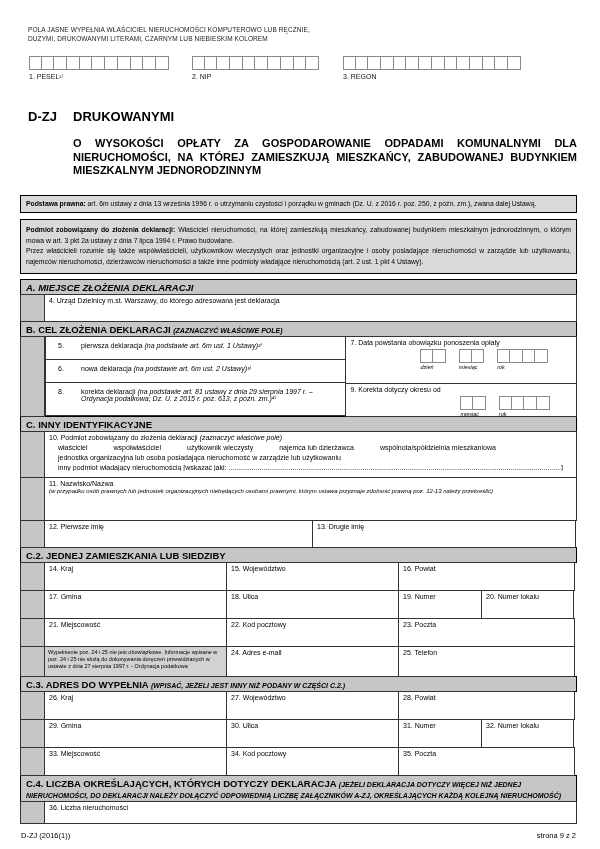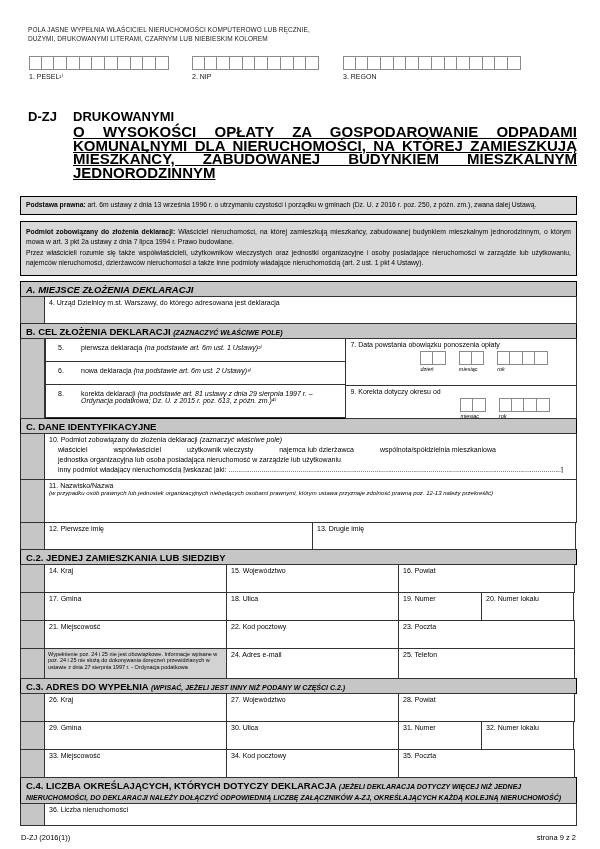--- a/index.html
+++ b/index.html
@@ -23,21 +23,21 @@
   .boxes { display: flex; }
   .dbox { width: 12.7px; height: 14px; border: 1px solid #8a8a8a; border-left: none; background: #fff; }
   .boxes .dbox:first-child { border-left: 1px solid #8a8a8a; }
   .id-label { font-size: 7px; margin-top: 3px; color: #111; }
 
   
   .title-row { display: flex; margin-top: 17px; margin-left: 8px; }
   .title-code { width: 45px; font-size: 13px; font-weight: bold; }
   .title-right { width: 504px; }
   .title-name { font-size: 13px; font-weight: bold; }
-  .title-sub { font-size: 15px; font-weight: bold; line-height: 13.5px; text-align: justify; text-align-last: left; margin-top: 1px; text-decoration: underline; }
+  .title-sub { font-size: 11px; font-weight: bold; line-height: 13.5px; text-align: justify; text-align-last: left; margin-top: 13px; }
 
   
   .info-box { border: 1px solid #000; background: #d9d9d9; font-size: 6.8px; line-height: 10.5px; padding: 3px 5px; text-align: justify; }
   .info-box .lead { font-weight: bold; }
   .box-legal { margin-top: 17px; }
   .box-oblig { margin-top: 6px; padding-top: 5px; padding-bottom: 6px; }
   .box-oblig .t2 { display: block; }
 
   
   .sec-hdr { border: 1px solid #000; background: #c6c6c6; font-size: 9.5px; font-weight: bold; padding: 2px 4px 1px 5px; margin-top: -1px; }
@@ -253,21 +253,21 @@
                 <div class="dbox"></div>
                 <div class="dbox"></div>
               </div>
             <span class="unit">rok</span>
           </div>
         </div>
       </div>
     </div>
   </div>
 
-  <div class="sec-hdr">C. DANE IDENTYFIKACYJNE</div>
+  <div class="sec-hdr">C. INNY IDENTYFIKACYJNE</div>
 
   <div class="row">
     <div class="stub"></div>
     <div class="cell w-a h-10">
       <span>10. Podmiot zobowiązany do złożenia deklaracji </span><span class="b-it">(zaznaczyć właściwe pole)</span>
       <div class="opt-line">
         <span class="opt">właściciel</span>
         <span class="opt">współwłaściciel</span>
         <span class="opt">użytkownik wieczysty</span>
         <span class="opt">najemca lub dzierżawca</span>

